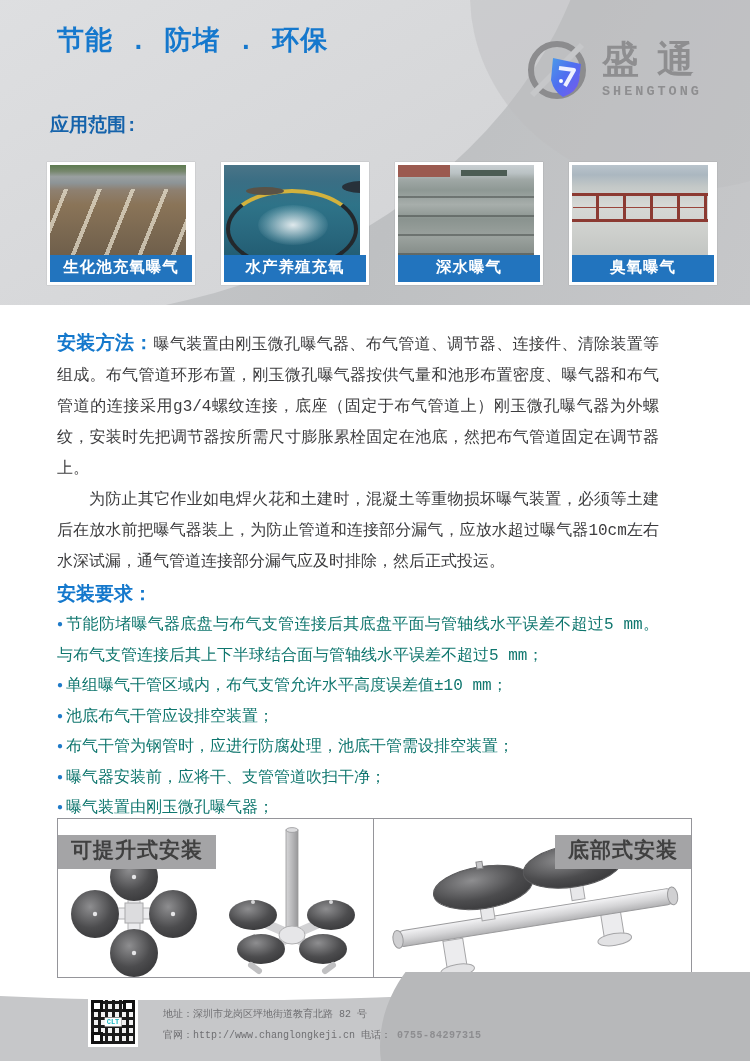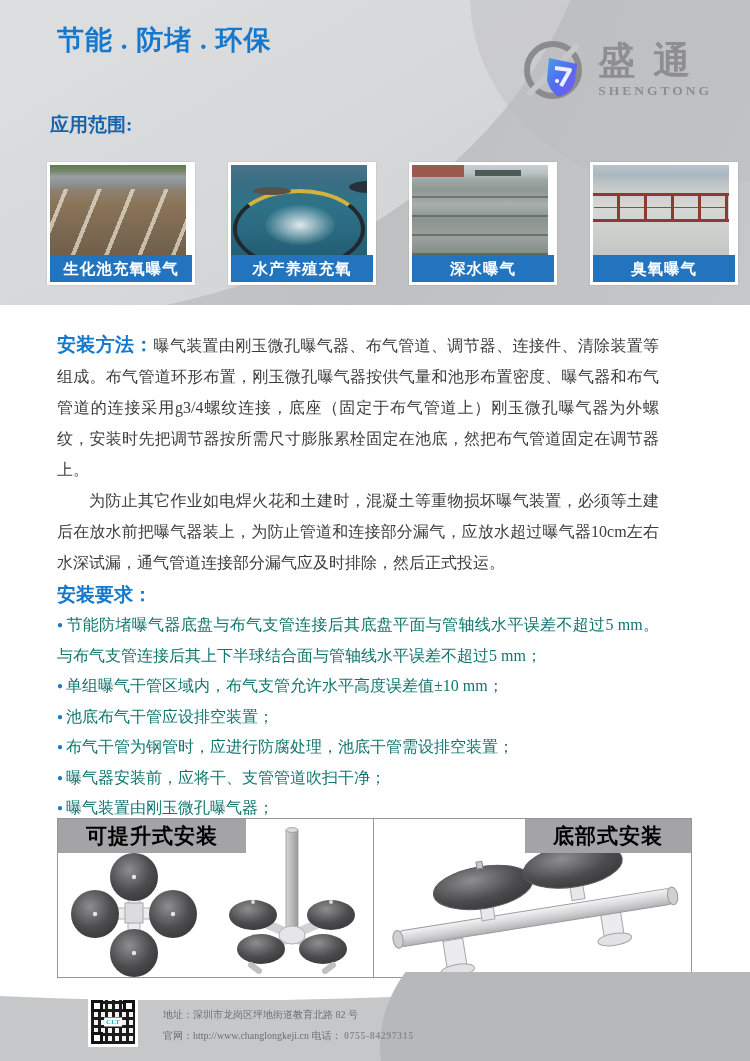--- a/index.html
+++ b/index.html
@@ -1,34 +1,34 @@
 <!DOCTYPE html>
 <html><head>
 <meta charset="utf-8">
 <style>
   html,body{margin:0;padding:0;background:#e9e9e9;}
   .page{position:relative;width:750px;height:1061px;margin:0 auto;background:#ffffff;
-        font-family:Liberation Serif, serif;overflow:hidden;}
+        font-family:Liberation Mono, monospace;overflow:hidden;}
 
   
   .header{position:absolute;top:0;left:0;width:750px;height:305px;overflow:hidden;
           background:linear-gradient(115deg,#c9cacc 0%,#bec0c2 55%,#c6c7c9 100%);}
   .swoosh{position:absolute;left:-560px;top:-615px;width:1160px;height:935px;border-radius:50%;
           background:linear-gradient(150deg,#e9eaec 25%,#dadbdd 70%,#d0d1d3 100%);}
   .corner-shade{position:absolute;right:-150px;top:-200px;width:430px;height:390px;border-radius:50%;
           background:#bcbdbf;opacity:.45;}
   .page-title{position:absolute;left:57px;top:22px;margin:0;font-size:27px;font-weight:bold;
           color:#1578cd;letter-spacing:1px;}
   .logo{position:absolute;right:38px;top:36px;display:flex;align-items:center;}
   .logo-text{margin-left:10px;}
   .logo-cn{font-size:37px;font-weight:bold;color:#8e8e90;letter-spacing:18px;line-height:40px;}
   .logo-en{font-size:13.5px;font-weight:bold;color:#8e8e90;letter-spacing:3px;margin-top:2px;}
   .apps-heading{position:absolute;left:50px;top:112px;margin:0;font-size:19px;font-weight:bold;
           color:#1563ab;}
-  .photos{position:absolute;left:47px;top:162px;display:flex;gap:33px;}
+  .photos{position:absolute;left:47px;top:162px;display:flex;gap:26px;}
   .photo-card{width:142px;background:#fff;padding:3px;box-shadow:0 0 1px rgba(0,0,0,.25);}
   .photo{position:relative;width:136px;height:90px;overflow:hidden;}
   .photo-caption{height:27px;line-height:27px;text-align:center;background:#2274be;color:#fff;
           font-size:15.5px;font-weight:bold;letter-spacing:1px;}
   
   .p1{background:linear-gradient(180deg,#5d7b50 0%,#77876d 7%,#9aa0a0 13%,#8d9497 20%,
         #8e8070 28%,#8a7458 44%,#7d6a52 70%,#6f5f4b 100%);}
   .p1::before{content:"";position:absolute;left:0;right:0;top:24px;bottom:0;
         background:repeating-linear-gradient(112deg,rgba(232,226,210,0) 0 13px,
         rgba(235,228,210,.7) 13px 17px,rgba(232,226,210,0) 17px 31px);}
@@ -60,22 +60,22 @@
   .req-heading{margin:4px 0 0 0;font-size:19px;font-weight:bold;color:#1478cc;line-height:26px;}
   .req-list{margin:2px 0 0 0;padding:0;list-style:none;}
   .req-list li{font-size:16px;line-height:30.5px;color:#0f766e;text-align:justify;}
   .req-list li::before{content:"●";color:#1e7ac8;font-size:10px;vertical-align:2px;margin-right:3px;}
 
   
   .diagrams{position:absolute;top:818px;left:57px;width:635px;height:160px;display:flex;}
   .dbox{position:relative;background:#fff;border:1px solid #95959a;box-sizing:border-box;height:160px;}
   .dbox.left{width:317px;}
   .dbox.right{width:318px;border-left:none;}
-  .dlabel{position:absolute;top:0;background:#a4a4a6;color:#000000;font-weight:bold;font-size:21px;
-        line-height:34px;height:34px;padding:0 28px;letter-spacing:1px;}
+  .dlabel{position:absolute;top:16px;background:#a4a4a6;color:#404040;font-weight:bold;font-size:21px;
+        line-height:34px;height:34px;padding:0 13px;letter-spacing:1px;}
   .dlabel.at-left{left:0;}
   .dlabel.at-right{right:0;}
   .dartwrap{position:absolute;inset:0;display:flex;align-items:flex-end;justify-content:space-around;}
 
   
   .footer{position:absolute;top:972px;left:0;width:750px;height:89px;overflow:hidden;}
   .footer-wave{position:absolute;top:0;left:0;}
   .footer-solid{position:absolute;top:28px;left:0;width:750px;height:61px;background:#c6c7c9;}
   .footer-blob{position:absolute;right:-110px;bottom:-150px;width:480px;height:330px;border-radius:50%;
         background:#b7b8ba;}

